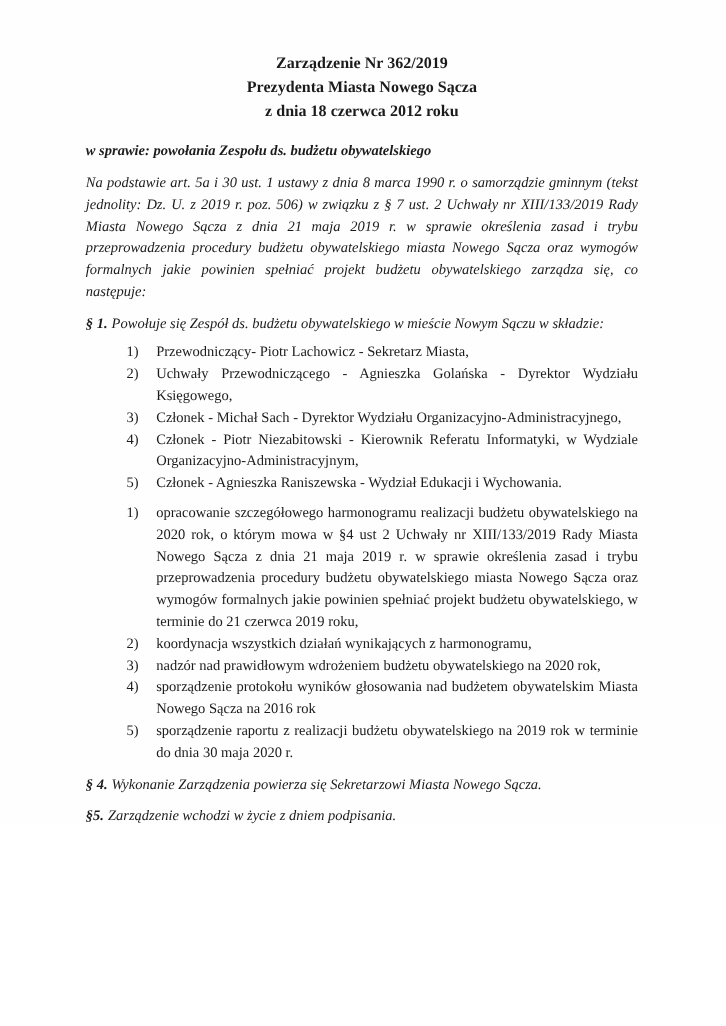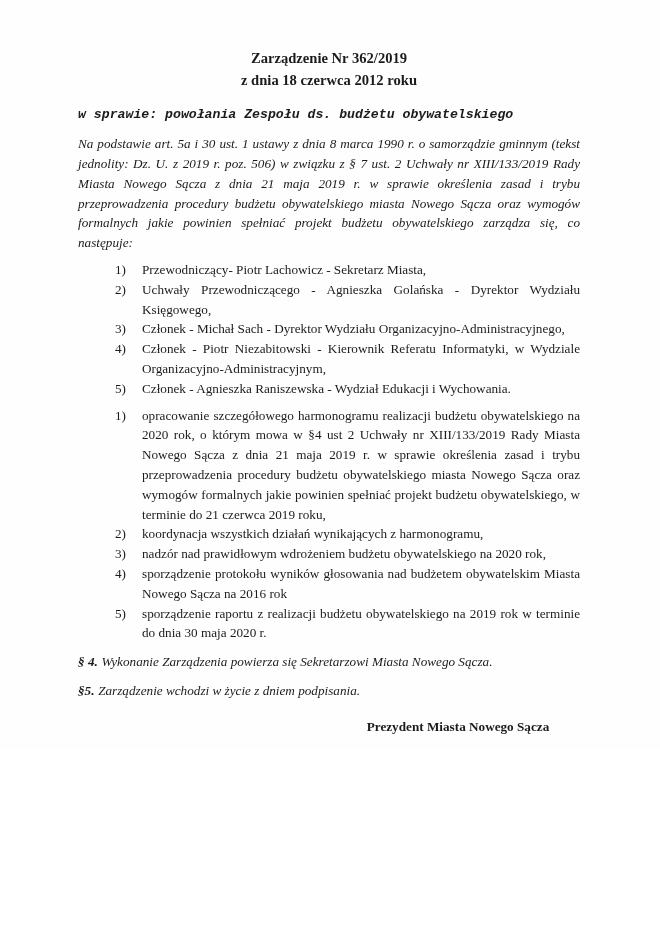--- a/index.html
+++ b/index.html
@@ -24,21 +24,20 @@
     text-align: center;
     font-weight: bold;
     font-size: 14.6px;
     line-height: 21.7px;
   }
   .title-line { margin: 0; font-size: inherit; }
   .subject {
     margin: 14px 0 0;
     font-weight: bold;
     font-style: italic;
-    font-family: Liberation Mono, monospace;
   }
   .para {
     margin: 9px 0 0;
     text-align: justify;
     font-style: italic;
   }
   .secnum {
     font-weight: bold;
     margin-right: 0.28em;
   }
@@ -69,27 +68,29 @@
   .sig-role { margin: 0; }
   .sig-name { margin: 14px 0 0; }
 </style>
 </head>
 <body>
 
 <main class="page">
 
   <section class="title-block">
     <p class="title-line">Zarządzenie Nr 362/2019</p>
+    <p class="title-line">Prezydenta Miasta Nowego Sącza</p>
     <p class="title-line">z dnia 18 czerwca 2012 roku</p>
   </section>
 
   <p class="subject">w sprawie: powołania Zespołu ds. budżetu obywatelskiego</p>
 
   <p class="para">Na podstawie art. 5a i 30 ust. 1 ustawy z dnia 8 marca 1990 r. o samorządzie gminnym (tekst jednolity: Dz. U. z 2019 r. poz. 506) w związku z § 7 ust. 2 Uchwały nr XIII/133/2019 Rady Miasta Nowego Sącza z dnia 21 maja 2019 r. w sprawie określenia zasad i trybu przeprowadzenia procedury budżetu obywatelskiego miasta Nowego Sącza oraz wymogów formalnych jakie powinien spełniać projekt budżetu obywatelskiego zarządza się, co następuje:</p>
 
+  <p class="para"><span class="secnum">§ 1.</span><span>Powołuje się Zespół ds. budżetu obywatelskiego w mieście Nowym Sączu w składzie:</span></p>
   <ol class="items">
     <li>Przewodniczący- Piotr Lachowicz - Sekretarz Miasta,</li>
     <li>Uchwały Przewodniczącego - Agnieszka Golańska - Dyrektor Wydziału Księgowego,</li>
     <li>Członek - Michał Sach - Dyrektor Wydziału Organizacyjno-Administracyjnego,</li>
     <li>Członek - Piotr Niezabitowski - Kierownik Referatu Informatyki, w Wydziale Organizacyjno-Administracyjnym,</li>
     <li>Członek - Agnieszka Raniszewska - Wydział Edukacji i Wychowania.</li>
   </ol>
 
   <ol class="items">
     <li>opracowanie szczegółowego harmonogramu realizacji budżetu obywatelskiego na 2020 rok, o którym mowa w §4 ust 2 Uchwały nr XIII/133/2019 Rady Miasta Nowego Sącza z dnia 21 maja 2019 r. w sprawie określenia zasad i trybu przeprowadzenia procedury budżetu obywatelskiego miasta Nowego Sącza oraz wymogów formalnych jakie powinien spełniać projekt budżetu obywatelskiego, w terminie do 21 czerwca 2019 roku,</li>

